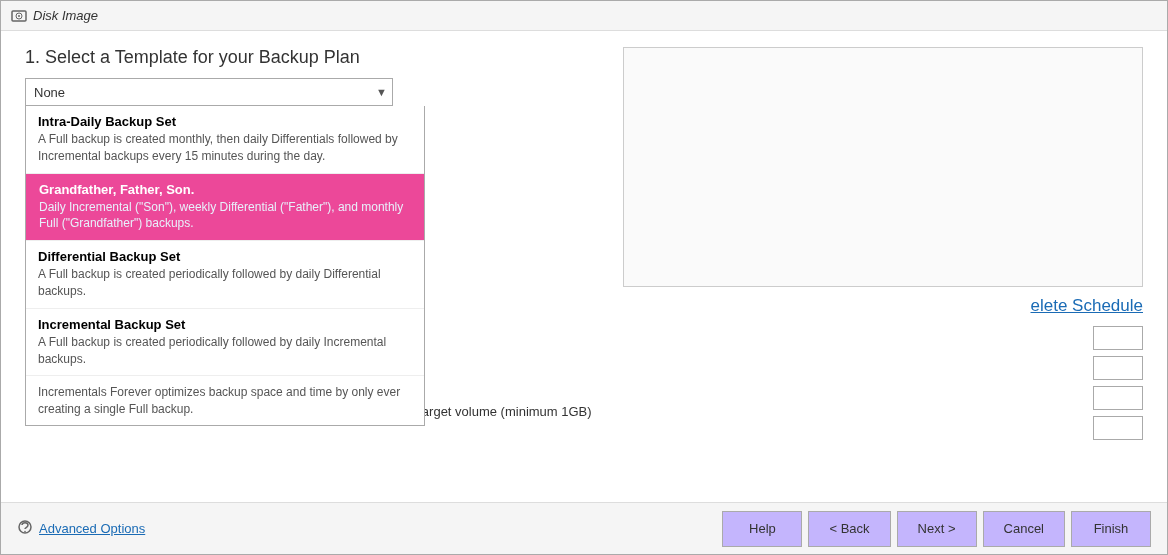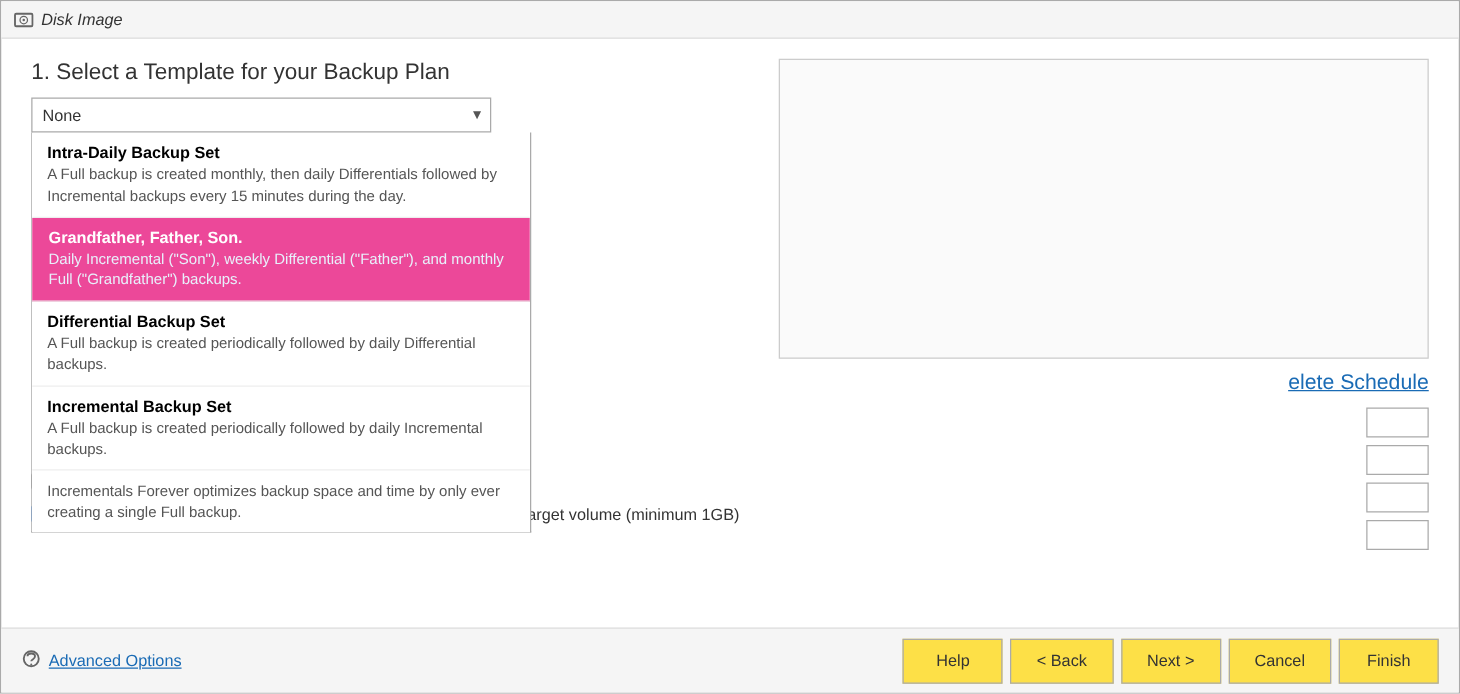--- a/index.html
+++ b/index.html
@@ -315,21 +315,21 @@
 
     .footer-buttons {
       display: flex;
       gap: 6px;
     }
 
     .footer-btn {
       padding: 5px 20px;
       font-size: 13px;
       border: 1px solid #aaa;
-      background: #fde047;
+      background: #c4b5fd;
       cursor: pointer;
       min-width: 80px;
       color: #333;
       height: 36px;
     }
   </style>
 </head>
 <body>
 
 <div class="window">

